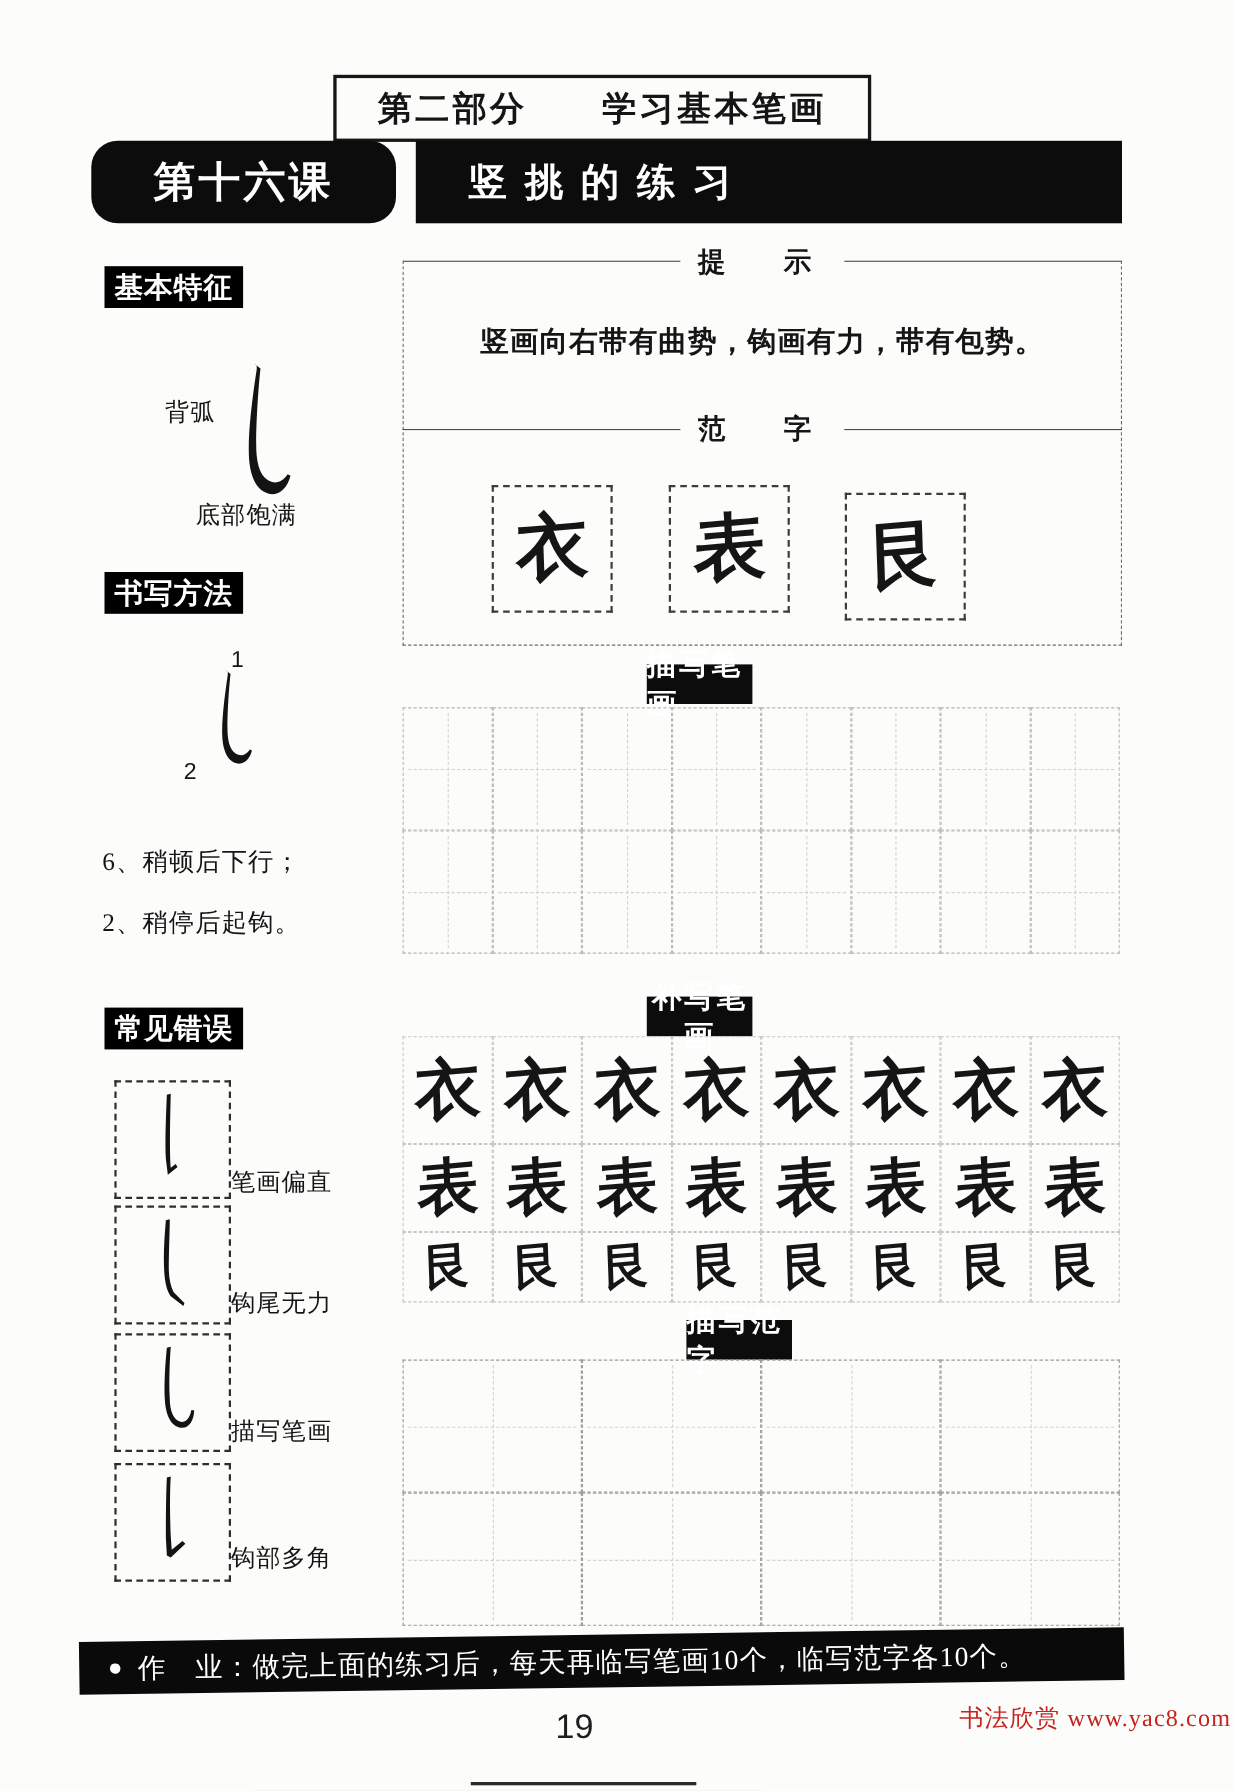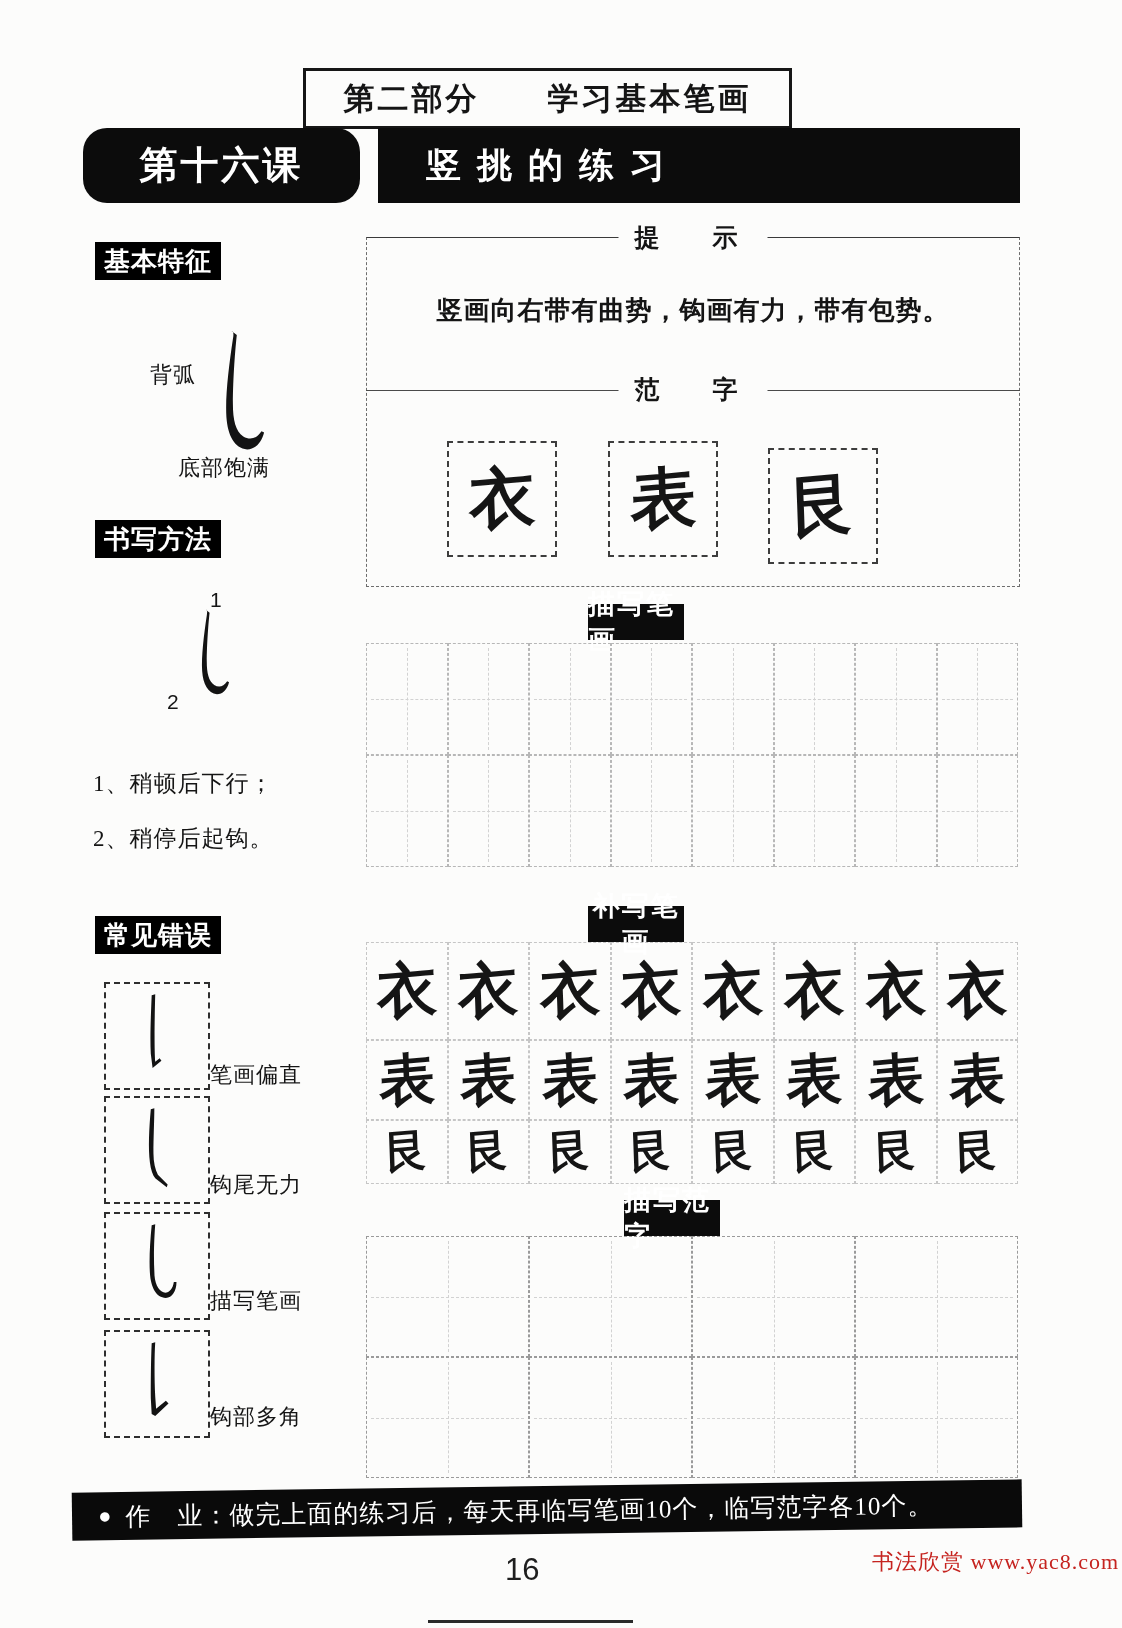--- a/index.html
+++ b/index.html
@@ -86,21 +86,21 @@
   <div class="abs anno" style="left:178px;top:453px;">底部饱满</div>
 
   <div class="abs side-label" style="left:95px;top:520px;">书写方法</div>
   <div class="abs step-num" style="left:210px;top:588px;">1</div>
   <div class="abs" style="left:176px;top:608px;">
     <svg width="56" height="102" viewBox="0 0 60 110">
       <path class="ink" d="M32 2 C33 2 34 3 33 8 C30 28 27 52 28 68 C29 82 34 92 44 93 C50 93 55 88 57 80 L55 79 C51 85 46 86 41 83 C35 79 33 70 33 58 C33 38 35 14 36 5 Z"></path>
     </svg>
   </div>
   <div class="abs step-num" style="left:167px;top:690px;">2</div>
-  <div class="abs step-text" style="left:93px;top:768px;">1、稍顿后下行；</div>
+  <div class="abs step-text" style="left:93px;top:768px;">6、稍顿后下行；</div>
   <div class="abs step-text" style="left:93px;top:823px;">2、稍停后起钩。</div>
 
   <div class="abs side-label" style="left:95px;top:916px;">常见错误</div>
 
   <div class="abs err-box" style="left:104px;top:982px;">
     <svg width="62" height="90" viewBox="0 0 70 100">
       <path class="ink" d="M33 3 L29 4 C28 28 27 52 28 70 L30 86 L40 78 L38 75 L33 79 C32 66 32 40 33 3 Z"></path>
     </svg>
   </div>
   <div class="abs err-label" style="left:210px;top:1060px;">笔画偏直</div>
@@ -248,17 +248,17 @@
       <div class="gcell"></div>
       <div class="gcell"></div>
       <div class="gcell"></div>
     </div>
 
   <div class="abs homework-bar">
     <span class="hw-bullet">●</span>
     <span class="hw-text">作　业：做完上面的练习后，每天再临写笔画10个，临写范字各10个。</span>
   </div>
 
-  <div class="abs page-number">16</div>
+  <div class="abs page-number">19</div>
   <div class="abs watermark">书法欣赏 www.yac8.com</div>
   <div class="abs edge-artifact"></div>
 
 </div>
 
 </body></html>

